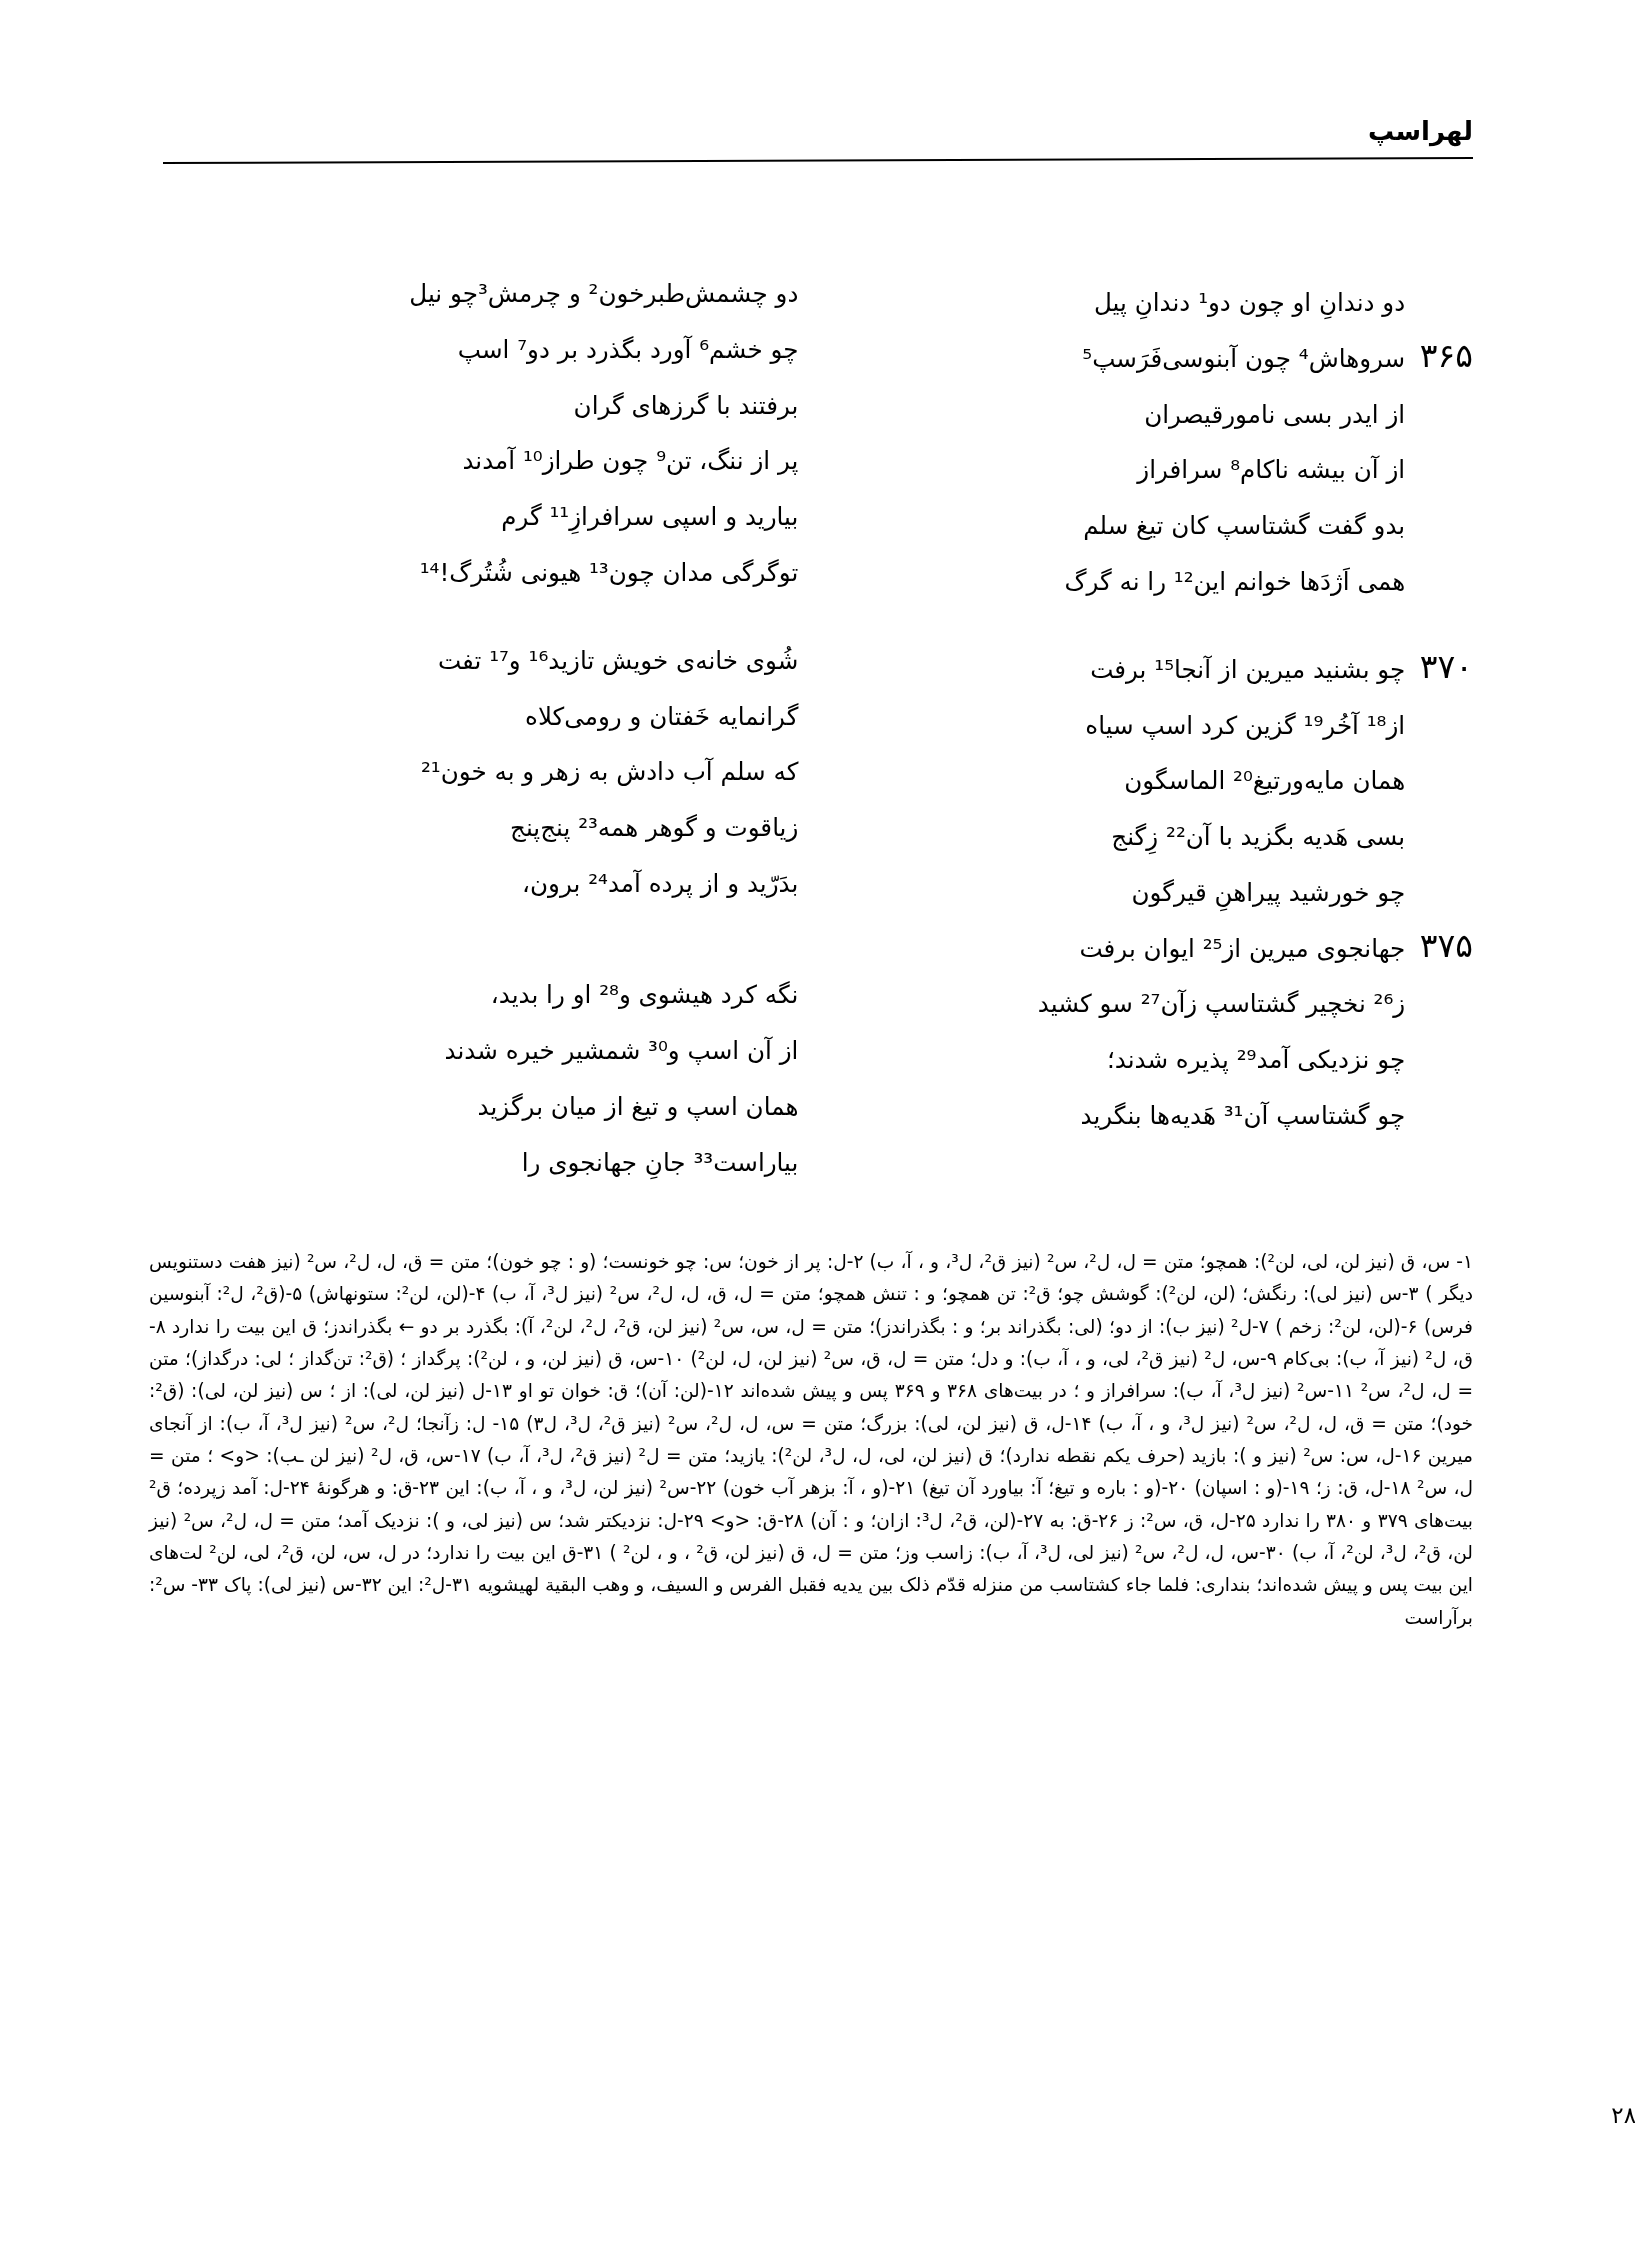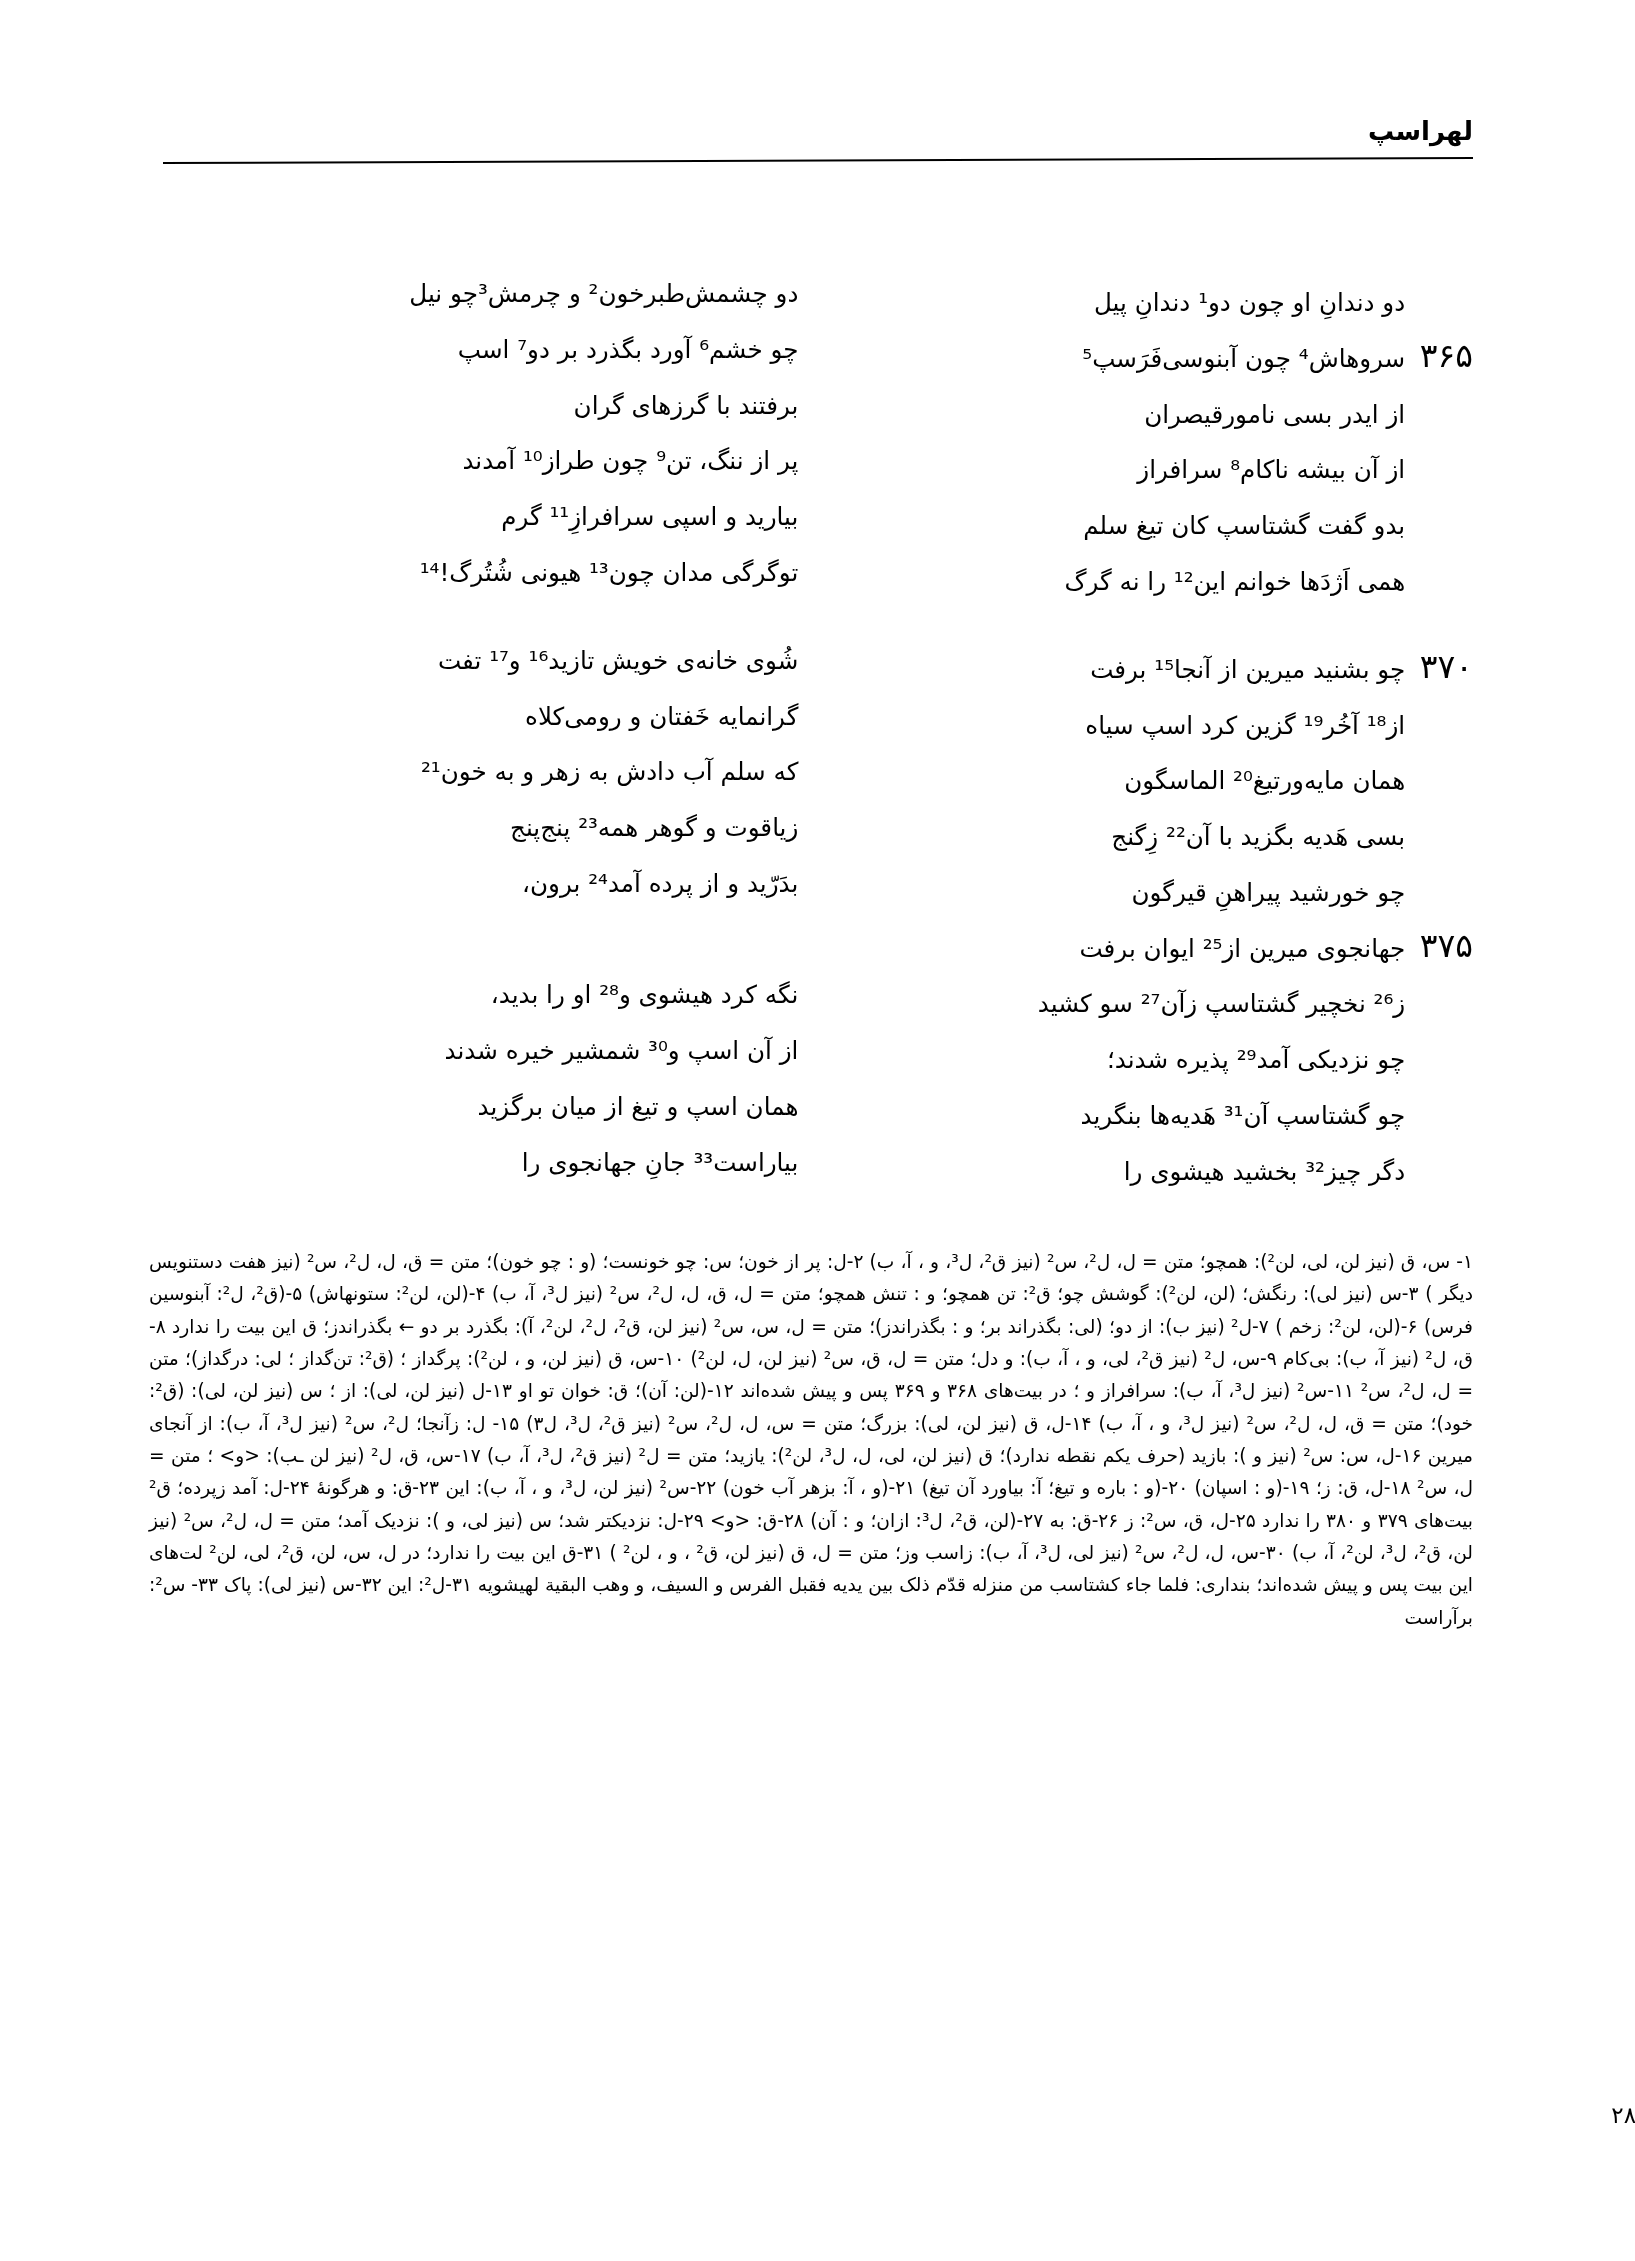--- a/index.html
+++ b/index.html
@@ -369,21 +369,20 @@
           <div class="verse-line">
               <span class="vtext snug">همان اسپ و تیغ از میان برگزید</span>
             </div>
         </div>
       </div>
 
       <div class="bayt">
         <div class="hemi-right">
           <div class="verse-line">
             <span class="vnum blank">.</span>
-            <span class="vtext loose">دگر چیز³² بخشید هیشوی را</span>
           </div>
         </div>
         <div class="hemi-left">
           <div class="verse-line">
               <span class="vtext loose">بیاراست³³ جانِ جهانجوی را</span>
             </div>
         </div>
       </div>
 
     </div>

